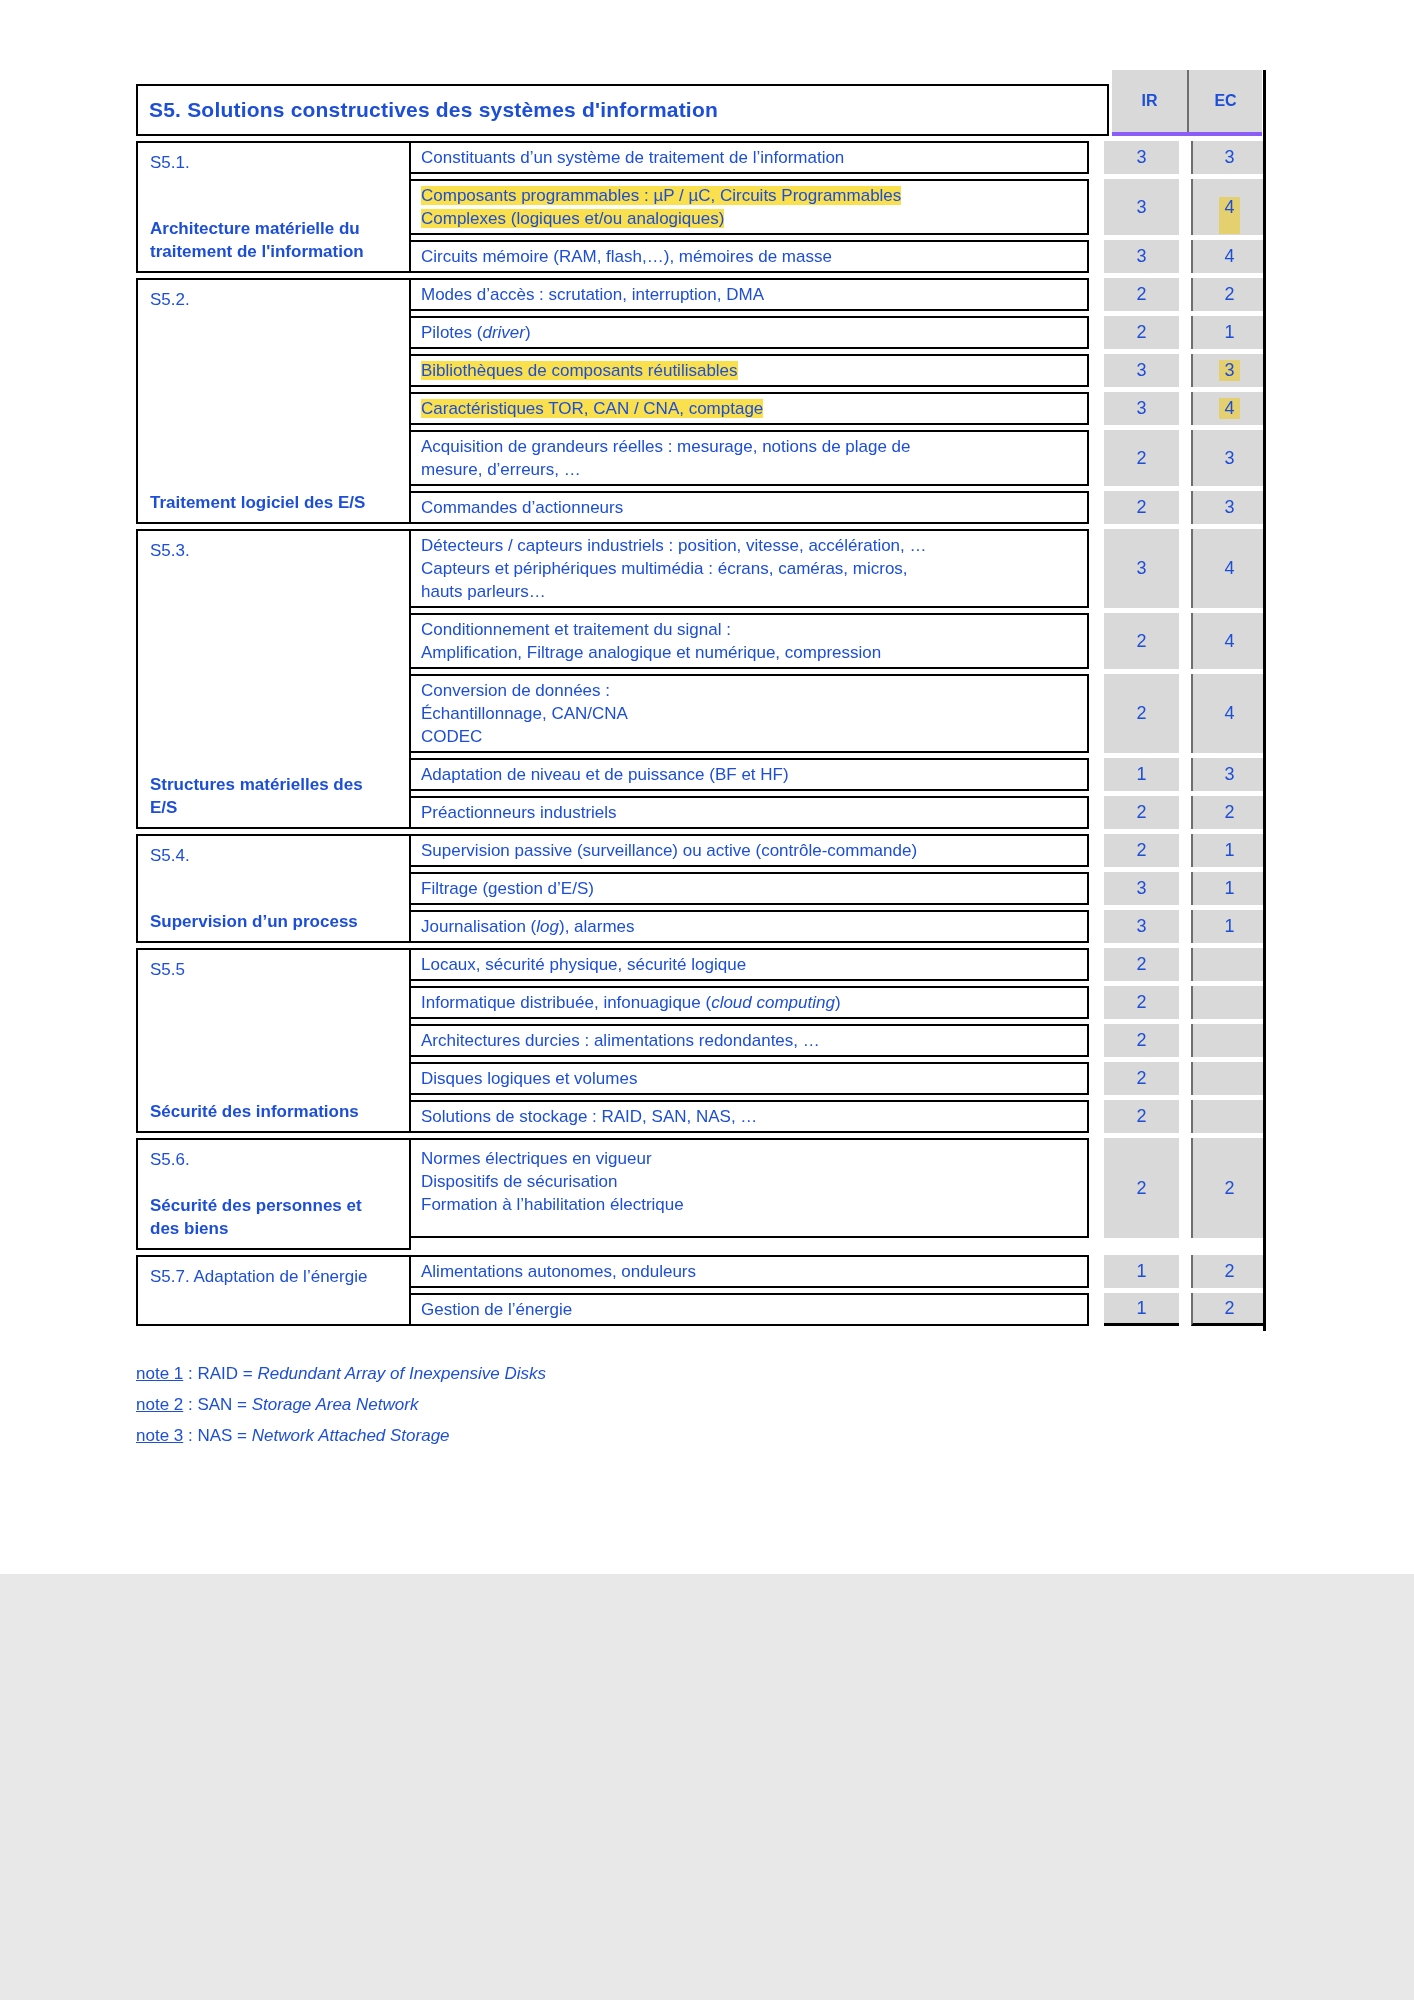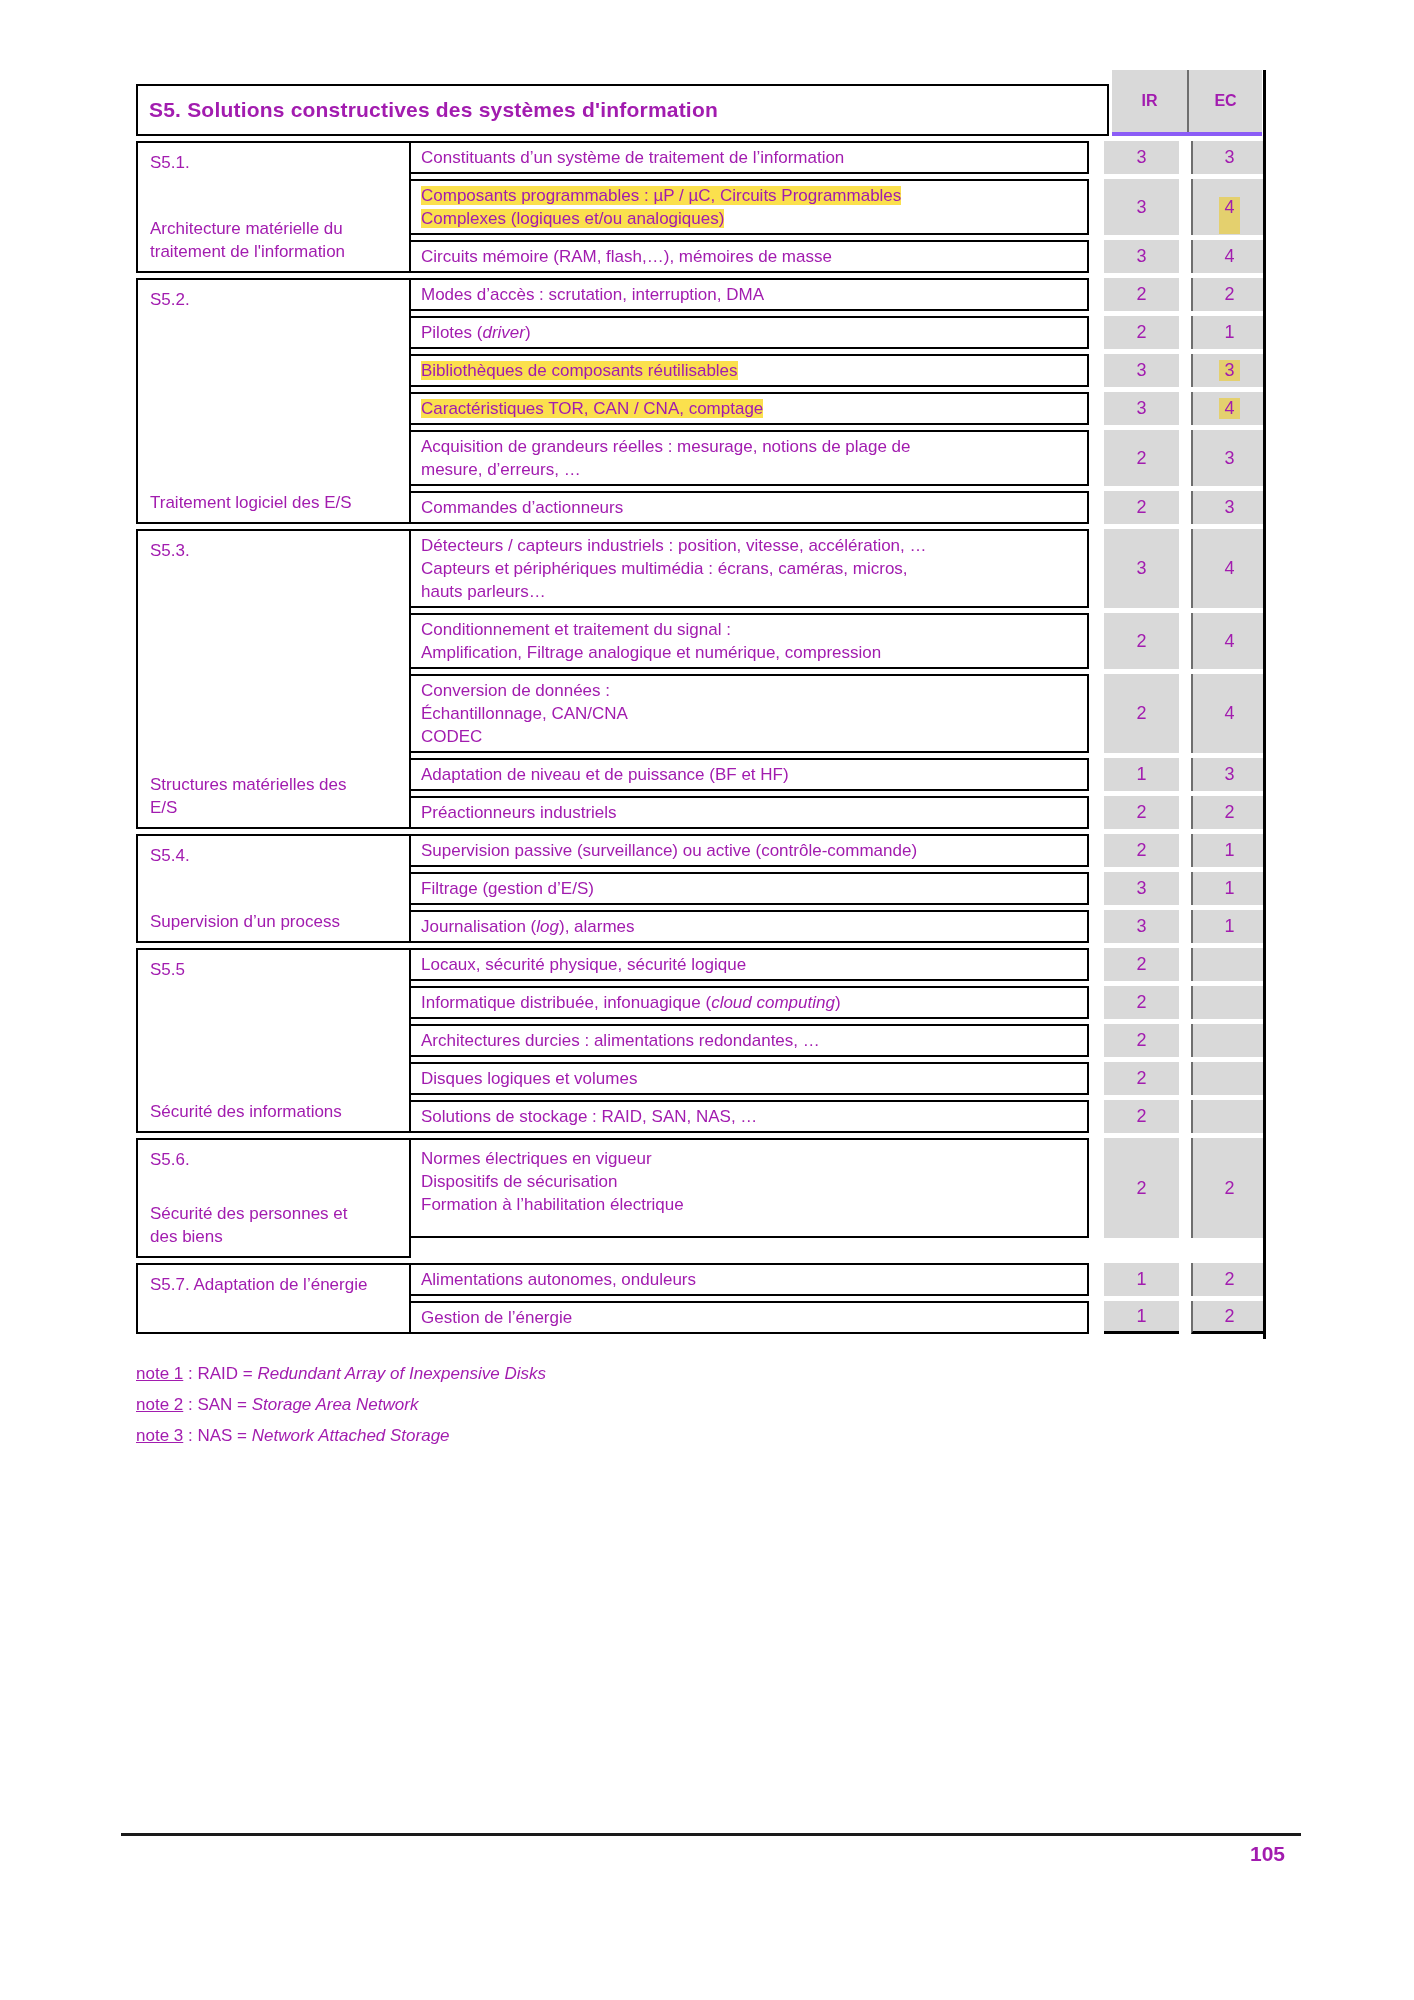--- a/index.html
+++ b/index.html
@@ -1,18 +1,18 @@
 <!DOCTYPE html>
 <html><head>
 <meta charset="utf-8">
 <style>
   html,body { margin:0; padding:0; background:#e8e8e8; }
   #page {
-    position:relative; width:1414px; height:2000px; background:#ffffff;
-    font-family:"Liberation Sans", sans-serif; color:#a21caf; overflow:hidden;
+    position:relative; width:1414px; height:1574px; background:#ffffff;
+    font-family:"Liberation Sans", sans-serif; color:#1d4ed8; overflow:hidden;
     margin:0 auto;
   }
   .table-wrap { position:absolute; left:136px; top:70px; width:1130px; }
   .right-line { position:absolute; top:0; bottom:0; right:0; width:3px; background:#000; }
 
   
   .hdr-row { display:flex; align-items:flex-end; margin-bottom:5px; }
   .title-cell {
     box-sizing:border-box; width:973px; height:52px; border:2.5px solid #000;
     display:flex; align-items:center; padding-left:11px;
@@ -28,21 +28,21 @@
   }
   .irec-hdr .hcell.ec { border-left:2px solid #6e6e6e; }
 
   
   .section { display:flex; margin-bottom:5px; }
   .sec-cell {
     box-sizing:border-box; width:295px; border:2px solid #000;
     display:flex; flex-direction:column; justify-content:space-between;
     padding:8px 12px; font-size:17px; line-height:23px;
   }
-  .sec-name { margin-top:31px; }
+  .sec-name { margin-top:23px;font-weight:bold; }
   .sec-rows { display:flex; flex-direction:column; flex:1; }
   .row { display:flex; margin-bottom:5px;gap:12px; }
   .sec-rows .row:last-child { margin-bottom:0; }
   .content-cell {
     box-sizing:border-box; width:680px; margin-left:-2px;
     border:2.5px solid #000; background:#fff;
     padding:3px 10px; font-size:17px; line-height:23px;
     display:flex; flex-direction:column; justify-content:center;
   }
   .content-cell.padded { padding-top:7px; padding-bottom:20px; }

